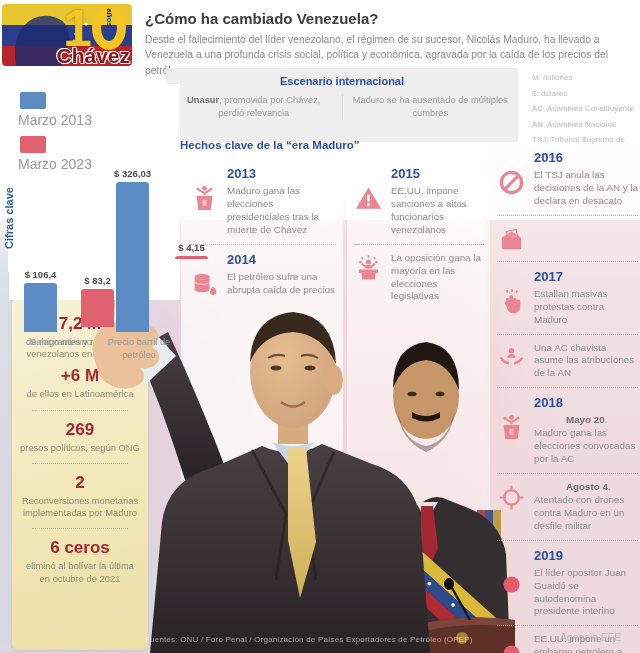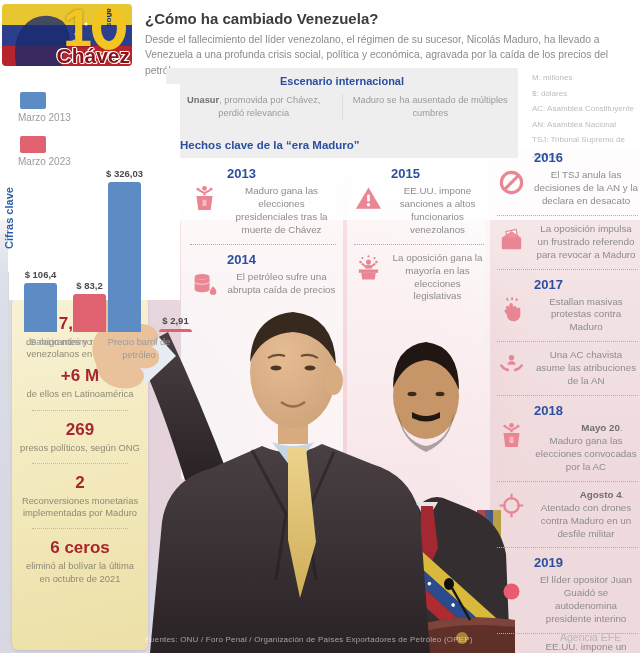--- a/index.html
+++ b/index.html
@@ -14,39 +14,39 @@
   .logo .one{position:absolute;right:40px;top:-6px;font-size:52px;font-weight:bold;color:#f4c520;text-shadow:0 0 3px rgba(0,0,0,.35);}
   .logo .zero{position:absolute;right:6px;top:2px;width:16px;height:26px;border:9px solid #f4c520;border-radius:50%;}
   .logo .anos{position:absolute;right:13px;top:9px;font-size:8px;font-weight:bold;color:#17306e;transform:rotate(90deg);transform-origin:center;}
   .logo .sin{position:absolute;right:16px;top:42px;font-size:14px;font-weight:bold;color:#f4c520;}
   .logo .chavez{position:absolute;right:2px;bottom:-2px;font-size:21px;font-weight:bold;color:#8c1218;
     text-shadow:1px 0 #fff,-1px 0 #fff,0 1px #fff,0 -1px #fff,1px 1px #fff,-1px -1px #fff;}
   .title{left:145px;top:10px;width:480px;font-size:15px;font-weight:bold;color:#3c3c3c;}
   .subtitle{left:145px;top:32px;width:479px;font-size:10.3px;color:#8b8b8b;line-height:1.5;}
 
   
-  .esc{left:166px;top:68px;width:352px;height:90px;background:#eeeeef;border-radius:2px;}
+  .esc{left:166px;top:68px;width:352px;height:74px;background:#eeeeef;border-radius:2px;}
   .esc-title{text-align:center;font-size:11px;font-weight:bold;color:#2b4fa0;padding-top:7px;}
   .esc-items{display:flex;margin-top:7px;}
   .esc-item{flex:1;padding:0 9px;font-size:9.3px;color:#9a9a9a;text-align:center;line-height:1.4;border-left:1px solid #dcdcde;}
   .esc-item:first-child{border-left:none;}
   .esc-item b{color:#6f6f6f;}
 
   
   .abbr{left:532px;top:70px;font-size:8px;color:#bcbcbe;line-height:1.95;}
 
   
   .chart{left:8px;top:84px;width:172px;height:216px;background:#fff;}
   .sw{position:absolute;width:26px;height:17px;border-radius:2px;}
   .sw1{left:12px;top:8px;background:#5d8bc3;}
   .sw2{left:12px;top:52px;background:#e0616f;}
-  .swlab{position:absolute;left:10px;font-size:10px;color:#9a9a9a;}
+  .swlab{position:absolute;left:10px;font-size:14px;color:#9a9a9a;}
   .swlab1{top:28px;} .swlab2{top:72px;}
   #chart-bars{position:absolute;left:16px;top:88px;width:152px;height:160px;display:flex;justify-content:space-between;align-items:flex-end;}
-  .bar-group{display:flex;gap:16px;align-items:flex-end;}
+  .bar-group{display:flex;gap:24px;align-items:center;}
   .barwrap{display:flex;flex-direction:column;align-items:center;}
   .bar{width:33px;border-radius:3px 3px 0 0;}
   .bar-label{font-size:9.5px;font-weight:bold;color:#4a4a4a;white-space:nowrap;margin-bottom:3px;}
   #cat-labels{position:absolute;left:16px;top:252px;width:152px;display:flex;justify-content:space-between;}
   .cat{width:74px;text-align:center;font-size:9.3px;color:#9a9a9a;line-height:1.35;}
 
   
   .cifras-label{left:-41px;top:212px;width:100px;text-align:center;font-size:11px;font-weight:bold;color:#2b5fa8;transform:rotate(-90deg);}
   .vline{left:8px;top:272px;width:1px;height:374px;background:#d8d8d8;}
   .cream{left:12px;top:298px;width:136px;height:352px;border-radius:6px;
@@ -64,21 +64,21 @@
   .p2{left:347px;top:158px;width:143px;height:458px;background:linear-gradient(rgba(255,255,255,.75),rgba(255,248,249,.35));}
   .tcol{display:block;}
   #col1{left:190px;top:166px;width:146px;}
   #col2{left:354px;top:166px;width:130px;}
   #col3{left:497px;top:150px;width:141px;}
   .item{display:flex;gap:7px;}
   .ic{flex:0 0 30px;width:30px;}
   .ic svg{width:29px;height:29px;}
   .ct{flex:1;}
   .yr{font-size:13px;font-weight:bold;color:#2b4fa0;margin:0 0 4px;}
-  .tl-text{font-size:9.8px;color:#8d8d8d;line-height:1.32;text-align:center;}
+  .tl-text{font-size:9.8px;color:#8d8d8d;line-height:1.32;}
   .lead{font-weight:bold;color:#6f6f6f;padding-left:32px;}
   .sep{border-top:1px dotted #b3abad;margin:7px 0;}
 
   
   .sources{left:145px;top:635px;font-size:8px;color:rgba(255,255,255,.55);letter-spacing:.2px;}
   .credit{left:560px;top:631px;font-size:10.5px;color:#b9b9bb;}
 </style>
 </head>
 <body>
 
@@ -258,21 +258,21 @@
             <div class="bar-label">$ 83,2</div>
             <div class="bar" style="height: 38px; background: rgb(224, 97, 111);"></div>
           </div>
         </div>
         <div class="bar-group">
           <div class="barwrap">
             <div class="bar-label">$ 326,03</div>
             <div class="bar" style="height: 150px; background: rgb(93, 139, 195);"></div>
           </div>
           <div class="barwrap">
-            <div class="bar-label">$ 2,91</div>
+            <div class="bar-label">$ 4,15</div>
             <div class="bar" style="height: 3px; background: rgb(224, 97, 111);"></div>
           </div>
         </div>
       </div>
     <div id="cat-labels">
         <div class="cat">Salario mínimo</div>
         <div class="cat">Precio barril de petróleo</div>
       </div>
   </div>
 
@@ -364,23 +364,20 @@
       </div>
       <div class="sep"></div>
       <div class="item">
         <div class="ic" style="margin-top: 2px;">
           <svg viewBox="0 0 24 24" fill="#ea8594">
             <rect x="8" y="4.6" width="8.6" height="7" fill="#fff" stroke="#ea8594" stroke-width="1" transform="rotate(-12 12 8)"></rect>
             <path d="M4 10.5 12 5l8 5.5-8 5.4Z" opacity=".9"></path>
             <rect x="4" y="10.5" width="16" height="9.5" rx="1"></rect>
           </svg>
         </div>
-        <div class="ct">
-          <div class="tl-text">La oposición impulsa un frustrado referendo para revocar a Maduro</div>
-        </div>
       </div>
       <div class="sep"></div>
       <div class="item">
         <div class="ic" style="margin-top: 18px;">
           <svg viewBox="0 0 24 24" fill="#ea8594">
             <path d="M9 4.6 8 2.6M12.4 4.2l.2-2.2M15.6 4.8l1.2-1.8" stroke="#ea8594" stroke-width="1.5" fill="none"></path>
             <path d="M7.2 10.6c0-1 .7-1.8 1.5-1.8.9 0 1.5.8 1.5 1.8V8.4c0-1 .7-1.8 1.5-1.8s1.5.8 1.5 1.8v2.2c0-1 .7-1.8 1.5-1.8s1.5.8 1.5 1.8v1.2c.2-.8.8-1.4 1.6-1.4.9 0 1.5.7 1.5 1.6v4.2c0 3.1-2.3 5.6-5.7 5.6-3.3 0-5.4-2.4-5.4-5.4l-1.6-2.1c-.6-.8-.4-1.9.4-2.4.6-.4 1.5-.3 2 .3Z"></path>
           </svg>
         </div>
         <div class="ct">

